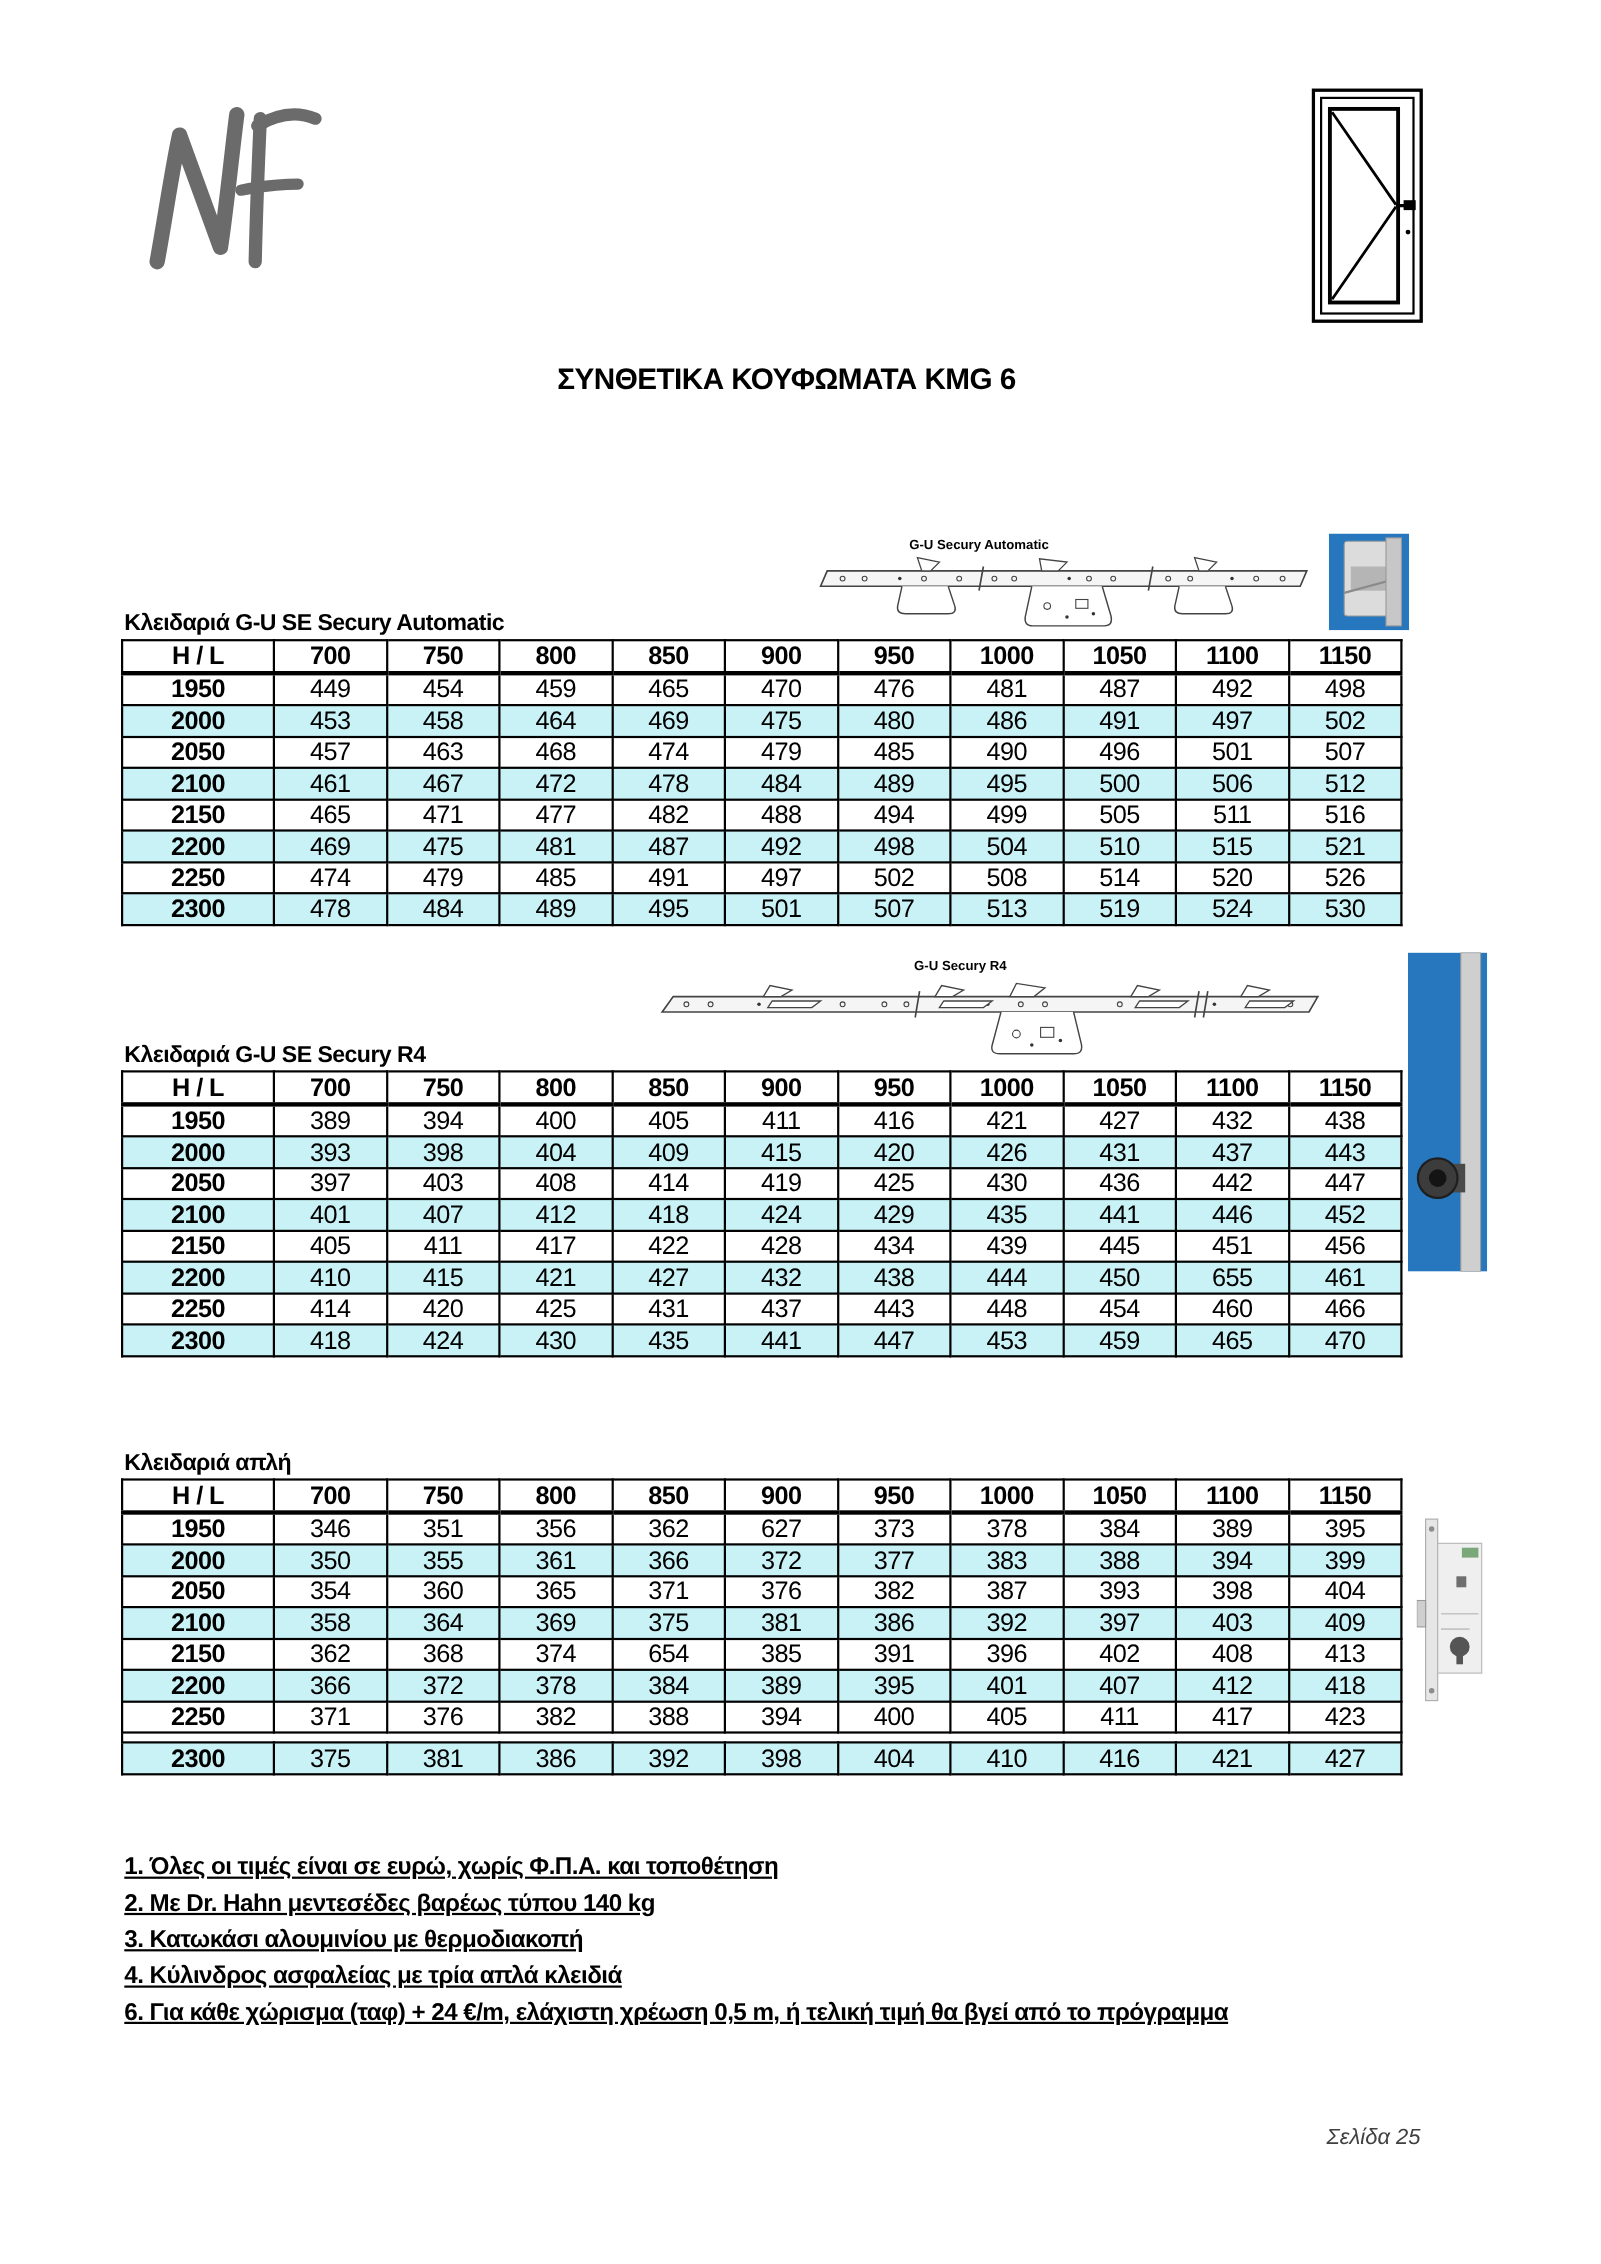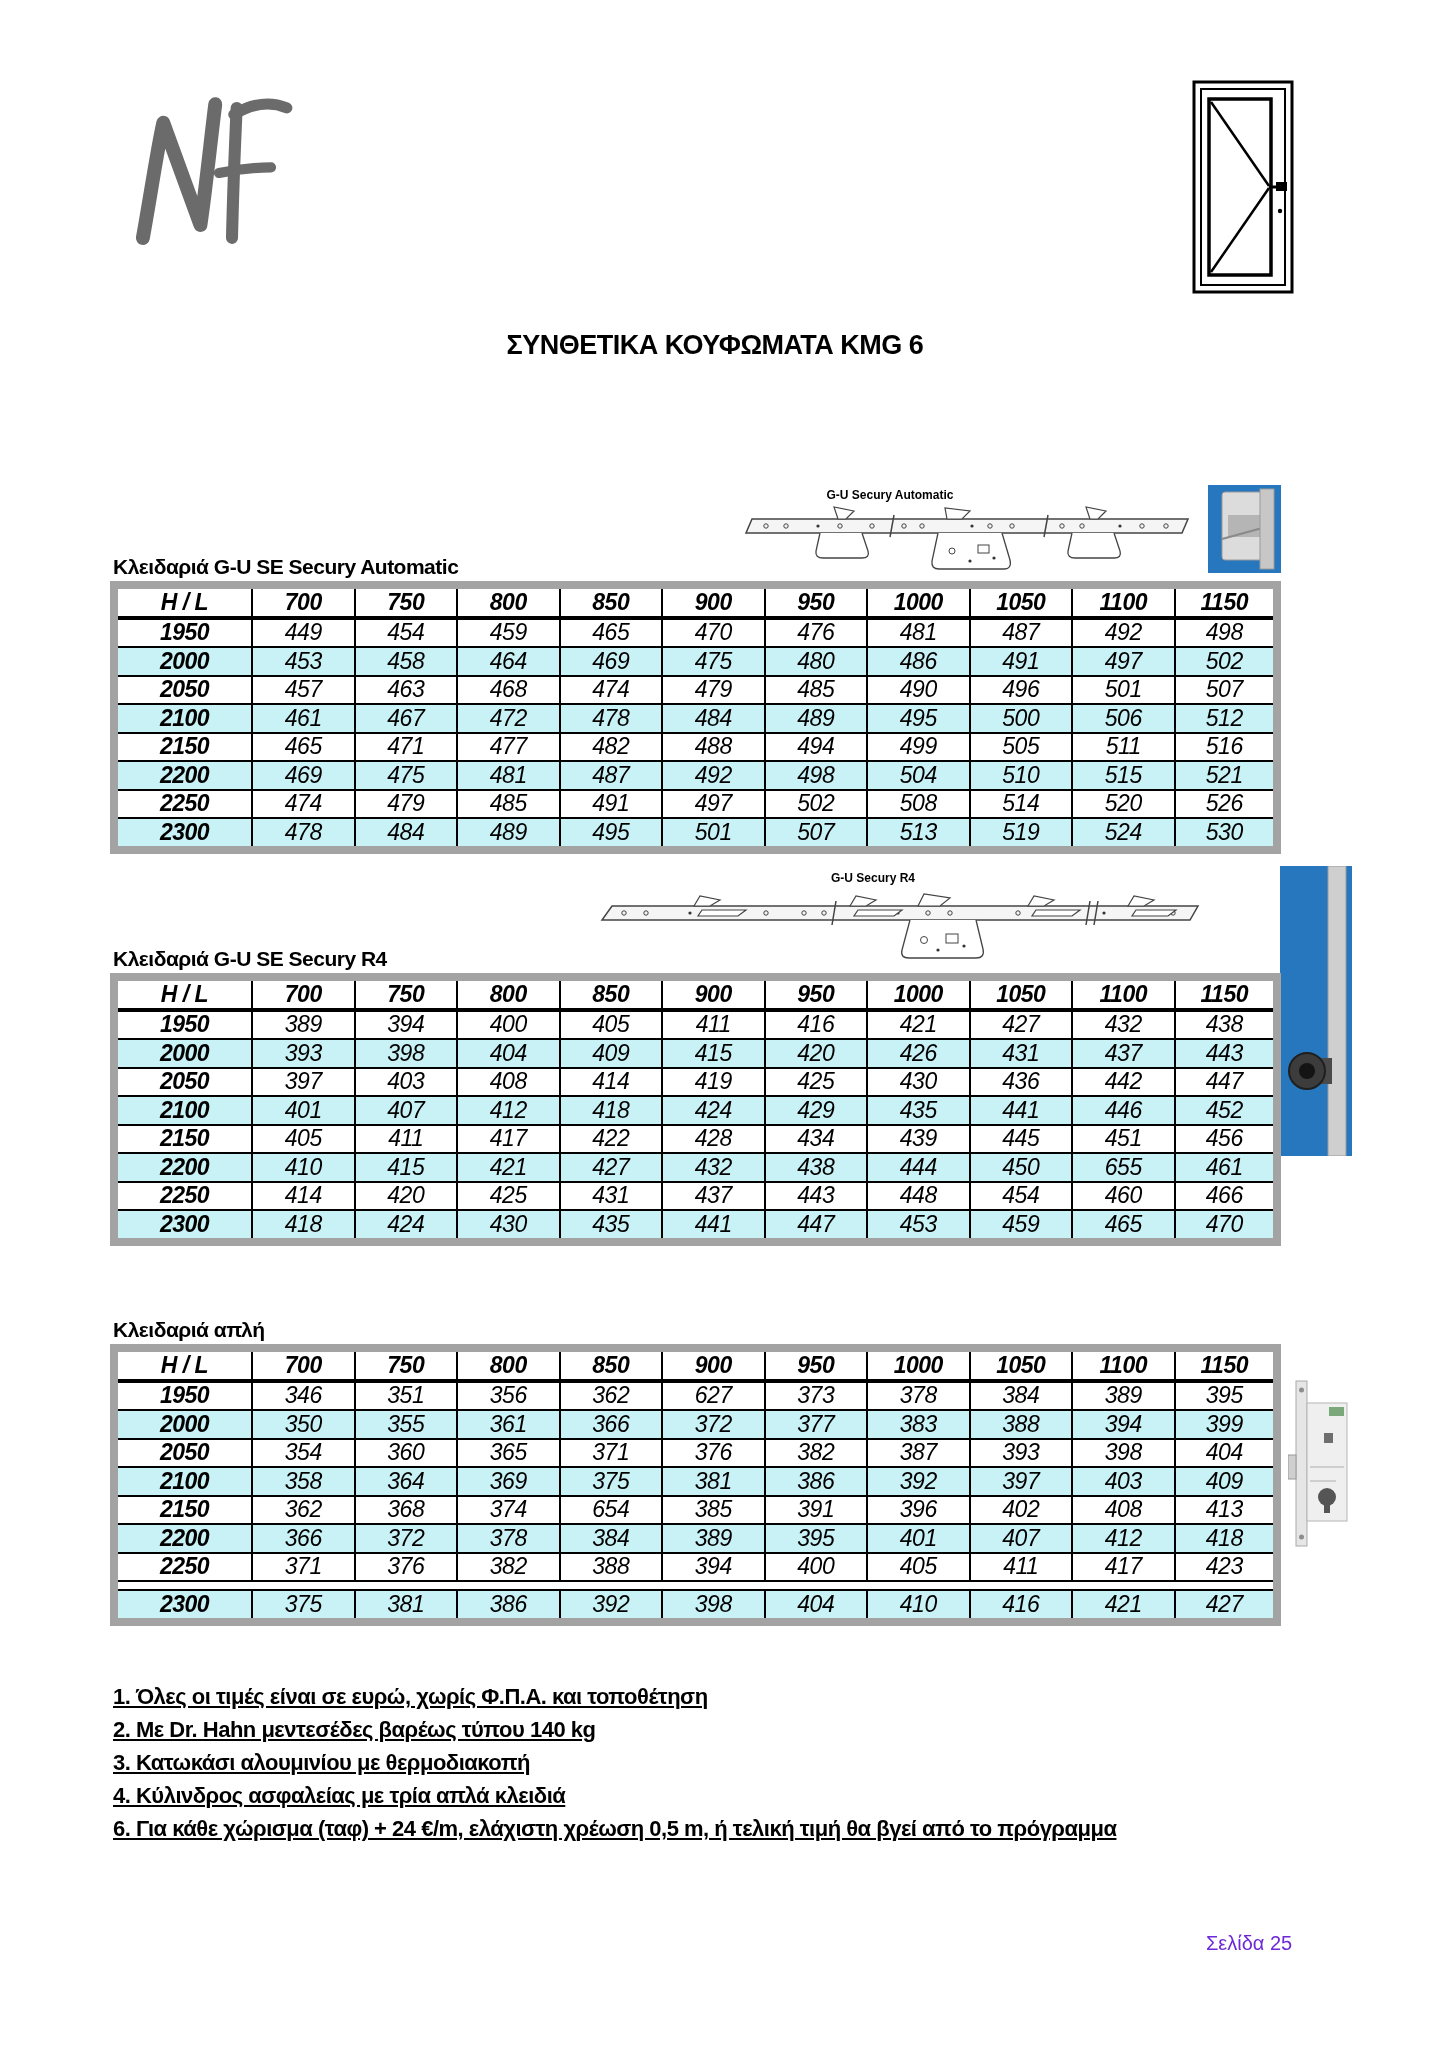--- a/index.html
+++ b/index.html
@@ -3,30 +3,30 @@
 <meta charset="utf-8">
 <style>
   html,body{margin:0;padding:0;background:#ffffff;}
   .page{position:relative;width:1455px;height:2058px;background:#fff;
         font-family:"Liberation Sans",sans-serif;color:#000;overflow:hidden;}
   .abs{position:absolute;}
   .title{font-weight:bold;font-size:27px;text-align:center;letter-spacing:-0.5px;}
   .subtitle{font-weight:bold;font-size:25px;text-align:center;letter-spacing:-0.5px;}
   .tbl-label{font-weight:bold;font-size:21px;letter-spacing:-0.5px;white-space:nowrap;}
   .draw-caption{font-weight:bold;font-size:12px;text-align:center;white-space:nowrap;}
-  table.price{border-collapse:collapse;table-layout:fixed;border:8px solid #a3a3a3;background:#fff;font-style:italic;}
+  table.price{border-collapse:collapse;table-layout:fixed;border:1px solid #a3a3a3;background:#fff;}
   .price th,.price td{border:2.5px solid #000;text-align:center;vertical-align:middle;
         height:26.5px;padding:0;font-size:23px;line-height:1;letter-spacing:-0.5px;}
   .price thead th{font-weight:bold;border-bottom:4px solid #000;background:#fff;}
   .price tbody th{font-weight:bold;}
   .price tbody td{font-weight:normal;}
   .price tr.stripe th,.price tr.stripe td{background:var(--stripe,#c9f2f6);}
   .price tr.gap td{height:7px;background:#fff;border-top:2.5px solid #000;border-bottom:2.5px solid #000;}
   .note{font-weight:bold;font-size:22px;line-height:22px;margin-bottom:11px;letter-spacing:-0.5px;white-space:nowrap;}
-  .footer{font-size:20px;color:#6d28d9;}
+  .footer{font-size:20px;color:#404040;font-style:italic;}
   svg{display:block;}
 </style>
 </head>
 <body>
 
 <div class="page">
 
   <svg class="abs" style="left:115px;top:82px;" width="195" height="180" viewBox="0 0 210 190" aria-label="NF">
     <g fill="none" stroke="#6b6b6b" stroke-linecap="round" stroke-linejoin="round">
       <path d="M30,166 C38,122 46,68 52,42 L92,152 C98,112 104,52 108,22" stroke-width="15"></path>

